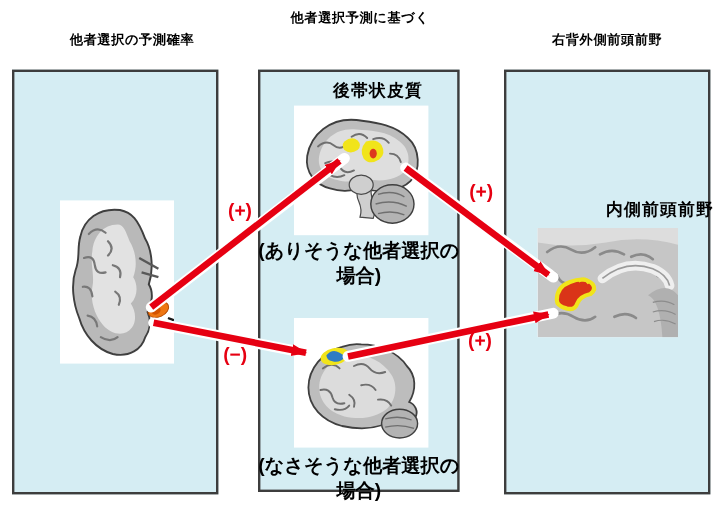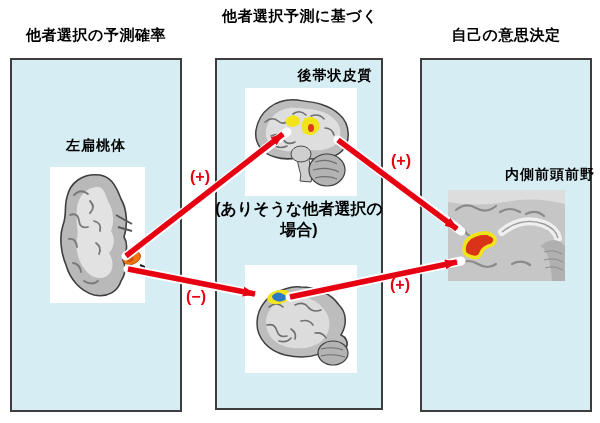--- a/index.html
+++ b/index.html
@@ -1,46 +1,45 @@
 <!DOCTYPE html>
 <html><head>
 <meta charset="utf-8">
 <style>
   html,body{margin:0;padding:0;background:#ffffff;}
   .stage{
     position:relative;width:600px;height:423px;background:#ffffff;overflow:hidden;
     font-family:"Liberation Sans","DejaVu Sans",sans-serif;color:#000;
   }
-  .hdr{position:absolute;font-weight:bold;font-size:15px;text-align:center;line-height:21px;letter-spacing:0.5px;}
+  .hdr{position:absolute;font-weight:bold;font-size:11px;text-align:center;line-height:21px;letter-spacing:0.5px;}
   .panel{
     position:absolute;background:#d5edf3;border:2px solid #3d3d3d;box-sizing:border-box;
   }
   .plabel{position:absolute;font-weight:bold;font-size:14px;text-align:center;letter-spacing:1px;}
   .caption{position:absolute;font-size:16px;font-weight:bold;text-align:center;letter-spacing:0px;}
   .imgbox{position:absolute;background:#ffffff;}
   .imgbox svg{display:block;width:100%;height:100%;}
   .arrowlayer{position:absolute;left:0;top:0;width:600px;height:423px;pointer-events:none;}
   .alabel{position:absolute;color:#e60012;font-weight:bold;font-size:16px;text-align:center;width:44px;}
 </style>
 </head>
 <body>
 
 <div class="stage">
 
-  <div class="hdr" style="left:10px;top:24px;width:172px;">他者選択の予測確率</div>
+  <div class="hdr" style="left:24px;top:24px;width:172px;">他者選択の予測確率</div>
   <div class="hdr" style="left:198px;top:5px;width:204px;">
     <div>他者選択予測に基づく</div>
   </div>
-  <div class="hdr" style="left:420px;top:24px;width:172px;">自己の意思決定</div>
+  <div class="hdr" style="left:420px;top:24px;width:172px;">右背外側前頭前野</div>
 
   <div class="panel" style="left:10px;top:58px;width:172px;height:354px;"></div>
   <div class="panel" style="left:215px;top:58px;width:168px;height:352px;"></div>
   <div class="panel" style="left:420px;top:58px;width:172px;height:354px;"></div>
 
-  <div class="plabel" style="left:10px;top:137px;width:172px;">左扁桃体</div>
   <div class="imgbox" style="left:50px;top:167px;width:95px;height:136px;">
     <svg viewBox="0 0 95 136">
       <path d="M50 8 C32 6 20 16 17 30 C14 40 17 48 13 58 C9 70 11 86 16 98 C20 112 30 124 44 128 C58 131 68 124 71 114 C75 108 76 100 73 93 C77 86 78 76 74 70 C78 58 77 42 71 32 C65 16 60 10 50 8 Z" fill="#b9b9b9" stroke="#3f3f3f" stroke-width="1.6"></path>
       <path d="M48 20 C36 20 28 30 27 42 C25 54 29 62 27 72 C25 84 29 96 36 104 C43 112 54 114 60 106 C64 100 63 92 59 86 C65 80 65 70 61 64 C65 54 63 42 58 34 C55 26 53 20 48 20 Z" fill="#e2e2e2"></path>
       <g fill="none" stroke="#787878" stroke-width="1.8" stroke-linecap="round">
         <path d="M24 28 q7 -7 14 -1"></path>
         <path d="M20 48 q8 -3 9 6 q1 8 9 6"></path>
         <path d="M19 72 q7 -1 8 8"></path>
         <path d="M23 96 q7 1 8 9"></path>
         <path d="M34 114 q8 5 14 0"></path>
@@ -51,21 +50,21 @@
       <g fill="none" stroke="#585858" stroke-width="2">
         <path d="M66 48 l16 9"></path>
         <path d="M68 60 l14 4"></path>
       </g>
       <ellipse cx="82" cy="91" rx="9" ry="6" transform="rotate(-25 82 91)" fill="#ee7612" stroke="#b34a00" stroke-width="0.8"></ellipse>
       <ellipse cx="80" cy="92" rx="4" ry="3" transform="rotate(-25 80 92)" fill="#d35200"></ellipse>
       <path d="M90 98 l5 2" stroke="#1a1a1a" stroke-width="2"></path>
     </svg>
   </div>
 
-  <div class="plabel" style="left:222px;top:67px;width:168px;padding-left:29px;">後帯状皮質</div>
+  <div class="plabel" style="left:202px;top:67px;width:168px;padding-left:29px;">後帯状皮質</div>
   <div class="imgbox" style="left:245px;top:88px;width:112px;height:108px;">
     <svg viewBox="0 0 112 108">
       <path d="M52 12 C30 10 14 24 11 42 C9 56 18 66 30 69 C42 73 50 70 58 69 C70 73 88 72 97 63 C106 54 105 36 95 27 C83 15 66 14 52 12 Z" fill="#bdbdbd" stroke="#3f3f3f" stroke-width="1.5"></path>
       <path d="M52 20 C36 18 24 28 21 42 C19 52 26 60 36 62 C46 65 54 62 60 61 C72 64 86 62 92 55 C98 47 96 36 88 30 C78 21 64 21 52 20 Z" fill="#dedede"></path>
       <g fill="none" stroke="#6f6f6f" stroke-width="1.6" stroke-linecap="round">
         <path d="M20 34 q7 -6 13 -1 q6 5 12 -2"></path>
         <path d="M26 48 q8 -4 12 3 q4 7 12 3"></path>
         <path d="M48 26 q7 -5 13 1"></path>
         <path d="M66 28 q8 -3 13 3"></path>
         <path d="M80 40 q7 0 9 7"></path>
@@ -101,20 +100,21 @@
       </g>
       <ellipse cx="88" cy="88" rx="15" ry="12" fill="#b3b3b3" stroke="#3f3f3f" stroke-width="1.2"></ellipse>
       <g fill="none" stroke="#6f6f6f" stroke-width="1.1">
         <path d="M76 84 q12 -3 22 1"></path>
         <path d="M76 91 q12 -3 24 1"></path>
       </g>
       <ellipse cx="34" cy="32" rx="12" ry="7" transform="rotate(-12 34 32)" fill="#f1e41a"></ellipse>
       <path d="M27 31 q5 -6 11 -2 l5 3 q-5 6 -11 4 q-5 -1 -5 -5 z" fill="#2e7bc4"></path>
     </svg>
   </div>
+  <div class="caption" style="left:209px;top:378px;width:180px;">(なさそうな他者選択の場合)</div>
 
   <div class="plabel" style="left:428px;top:166px;width:172px;margin-left:36px;">内側前頭前野</div>
   <div class="imgbox" style="left:448px;top:190px;width:117px;height:91px;">
     <svg viewBox="0 0 117 91">
       <rect x="0" y="0" width="117" height="91" fill="#c6c6c6"></rect>
       <path d="M0 0 h117 v14 q-30 -8 -60 -2 q-30 5 -57 0 z" fill="#dddddd"></path>
       <g fill="none" stroke="#8a8a8a" stroke-width="2.2" stroke-linecap="round">
         <path d="M8 20 q10 -8 20 -2 q10 6 20 -2"></path>
         <path d="M4 38 q9 -5 13 3 q4 8 13 4"></path>
         <path d="M10 74 q10 -6 20 0 q10 6 18 0"></path>

